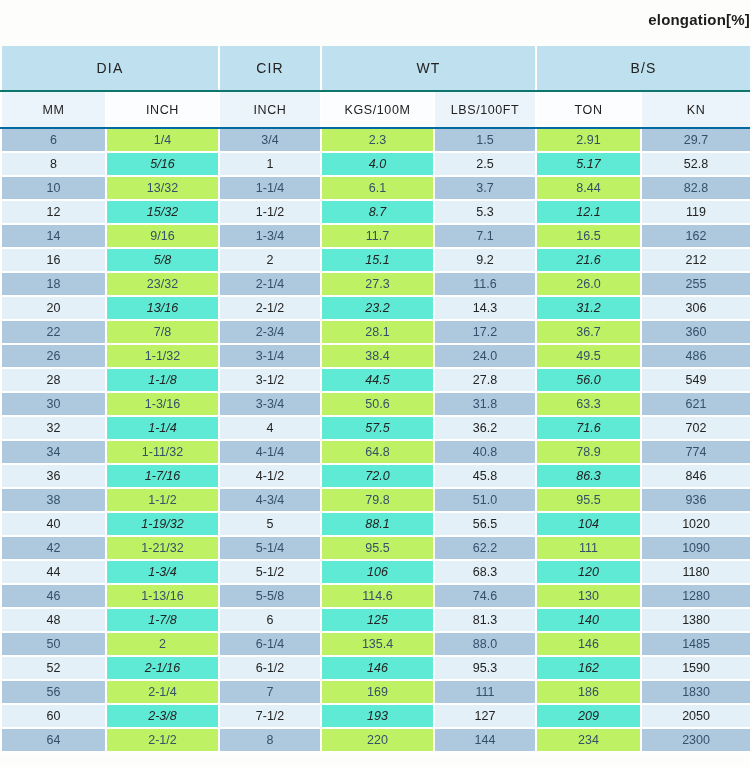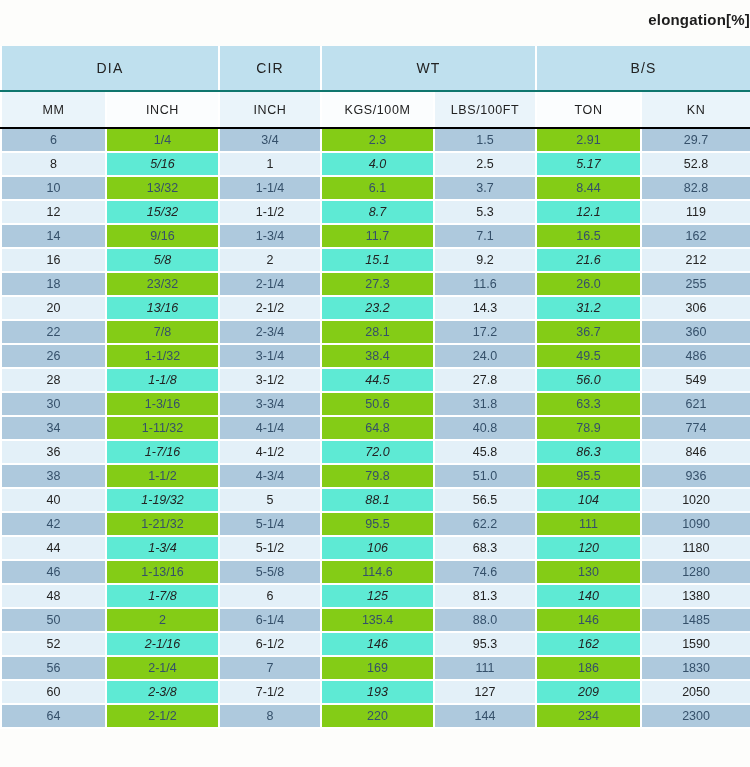--- a/index.html
+++ b/index.html
@@ -68,36 +68,36 @@
     color: #222;
     border-bottom: 2px solid #0f766e;
   }
 
   
   tr.unit-head th {
     height: 35px;
     font-size: 12.5px;
     letter-spacing: 0.6px;
     color: #222;
-    border-bottom: 2px solid #000000;
+    border-bottom: 2px solid #0369a1;
   }
   tr.unit-head th.tint-a { background: #eaf4fa; }
   tr.unit-head th.tint-b { background: #fbfdfe; }
 
   
   tbody tr { height: 22px; }
   tbody td {
     height: 22px;
     line-height: 22px;
     border-bottom: 2px solid #ffffff;
   }
 
   
   tbody tr.band-dark td.col-a { background: #aec9dd; }
-  tbody tr.band-dark td.col-b { background: #84cc16; margin-left: 32px; }
+  tbody tr.band-dark td.col-b { background: #bef264; margin-left: 32px; }
   tbody tr.band-dark td { color: #35506a; }
 
   
   tbody tr.band-light td.col-a { background: #e3f0f8; }
   tbody tr.band-light td.col-b { background: #5eead4; font-style: italic; }
   tbody tr.band-light td { color: #232323; }
 
   
   .num { font-variant-numeric: tabular-nums; }
 </style>
@@ -237,20 +237,29 @@
         </tr>
         <tr class="band-dark">
           <td class="num col-a">30</td>
           <td class="num col-b">1-3/16</td>
           <td class="num col-a">3-3/4</td>
           <td class="num col-b">50.6</td>
           <td class="num col-a">31.8</td>
           <td class="num col-b">63.3</td>
           <td class="num col-a">621</td>
         </tr>
+        <tr class="band-light">
+          <td class="num col-a">32</td>
+          <td class="num col-b">1-1/4</td>
+          <td class="num col-a">4</td>
+          <td class="num col-b">57.5</td>
+          <td class="num col-a">36.2</td>
+          <td class="num col-b">71.6</td>
+          <td class="num col-a">702</td>
+        </tr>
         <tr class="band-dark">
           <td class="num col-a">34</td>
           <td class="num col-b">1-11/32</td>
           <td class="num col-a">4-1/4</td>
           <td class="num col-b">64.8</td>
           <td class="num col-a">40.8</td>
           <td class="num col-b">78.9</td>
           <td class="num col-a">774</td>
         </tr>
         <tr class="band-light">

